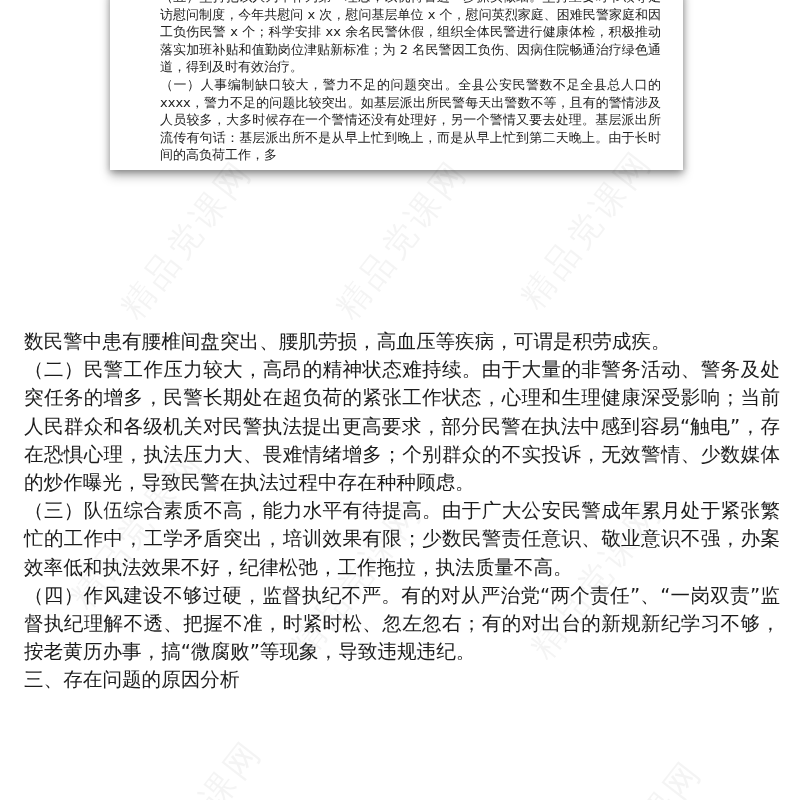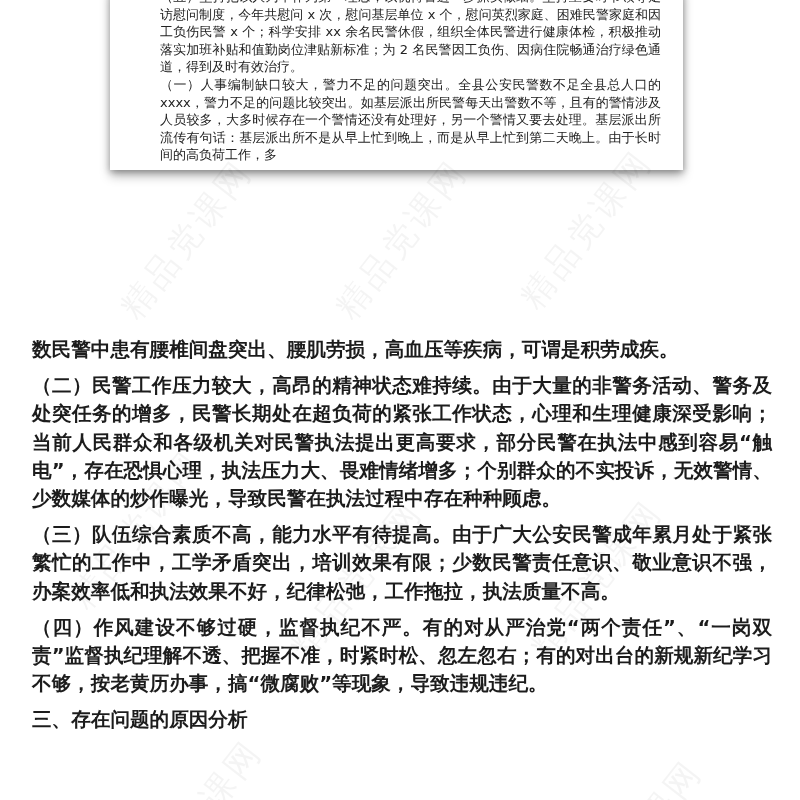--- a/index.html
+++ b/index.html
@@ -19,21 +19,21 @@
     position: absolute; left: 50px; right: 22px; top: 0px;
     font-size: 13px; line-height: 17.6px; color: #222;
     text-align: justify;
   }
   .card-body p { margin: 0; }
   .main {
     position: absolute; left: 24px; width: 756px; top: 328px;
     font-size: 19.6px; line-height: 28.2px; color: #1c1c1c;
     text-align: justify; text-justify: inter-character;
   }
-  .main p { margin: 8px; font-weight: bold; }
+  .main p { margin: 0; }
   .watermarks { position: absolute; inset: 0; pointer-events: none; z-index: 5; }
   .wm {
     position: absolute; font-size: 34px; color: rgba(0,0,0,0.045);
     transform: rotate(-52deg); transform-origin: left top; white-space: nowrap;
     letter-spacing: 4px;
   }
 </style>
 </head>
 <body>
 

